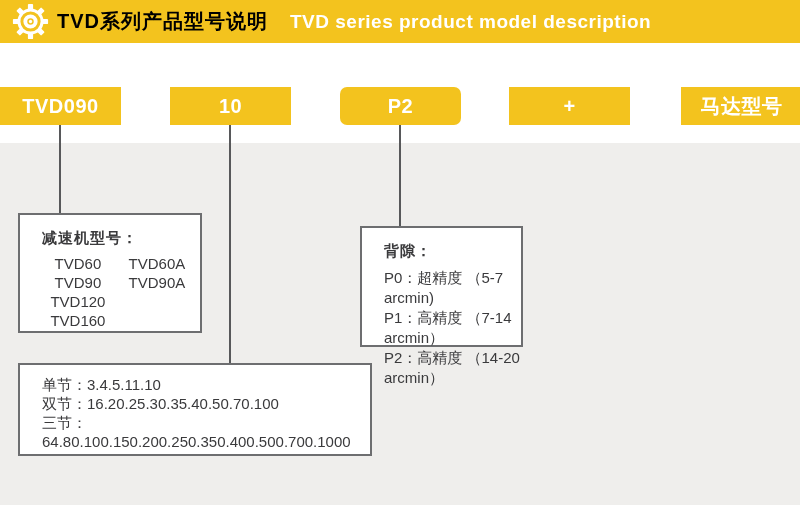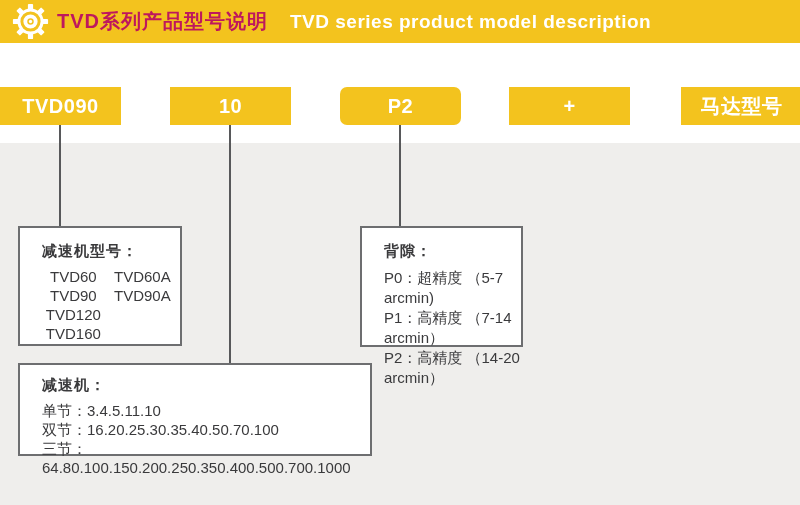--- a/index.html
+++ b/index.html
@@ -16,21 +16,21 @@
   
   .header {
     position: absolute; left: 0; top: 0; width: 800px; height: 43px;
     background: #f3c31e;
     display: flex; align-items: center;
   }
   .gear { position: absolute; left: 12px; top: 3px; width: 37px; height: 37px; }
   .header-title-zh {
     position: absolute; left: 57px; top: 0; height: 43px;
     display: flex; align-items: center;
-    color: #be185d; font-size: 20px; font-weight: bold; letter-spacing: 1px;
+    color: #000000; font-size: 20px; font-weight: bold; letter-spacing: 1px;
   }
   .header-title-en {
     position: absolute; left: 290px; top: 0; height: 43px;
     display: flex; align-items: center;
     color: #ffffff; font-size: 19px; font-weight: bold; letter-spacing: 0.5px; text-align: right;
   }
 
   
   .code-box {
     position: absolute; top: 87px; height: 38px; width: 121px;
@@ -60,21 +60,21 @@
 
   
   .detail-box {
     position: absolute; background: #ffffff;
     border: 2px solid #6d6e70; z-index: 2;
     font-size: 15px; line-height: 19px; color: #3a3a3c;
   }
   .detail-box .box-title {
     font-weight: bold; font-size: 15px; margin-bottom: 7px; letter-spacing: 1px;
   }
-  .box-reducer-model { left: 18px;  top: 226px; width: 164px; height: 120px; padding: 13px 0 0 22px; }
+  .box-reducer-model { left: 18px;  top: 213px; width: 184px; height: 120px; padding: 13px 0 0 22px; }
   .box-backlash      { left: 360px; top: 226px; width: 163px; height: 121px; padding: 13px 0 0 22px; line-height: 20px; }
   .box-ratio         { left: 18px;  top: 363px; width: 354px; height: 93px;  padding: 10px 0 0 22px; }
 
   .model-cols { display: flex; text-align: center; }
   .model-col-1 { width: 75px; }
   .model-col-2 { width: 90px; }
   .model-item, .row-item { line-height: 19px; }
   .box-backlash .row-item { line-height: 20px; }
 </style>
 </head>
@@ -133,19 +133,18 @@
   </div>
 
   <div class="detail-box box-backlash">
     <div class="box-title">背隙：</div>
     <div class="row-item">P0：超精度 （5-7 arcmin)</div>
     <div class="row-item">P1：高精度 （7-14 arcmin）</div>
     <div class="row-item">P2：高精度 （14-20 arcmin）</div>
   </div>
 
   <div class="detail-box box-ratio">
-    <div class="box-title">减速机：</div>
     <div class="row-item">单节：3.4.5.11.10</div>
     <div class="row-item">双节：16.20.25.30.35.40.50.70.100</div>
     <div class="row-item">三节：64.80.100.150.200.250.350.400.500.700.1000</div>
   </div>
 
 </div>
 
 </body></html>

